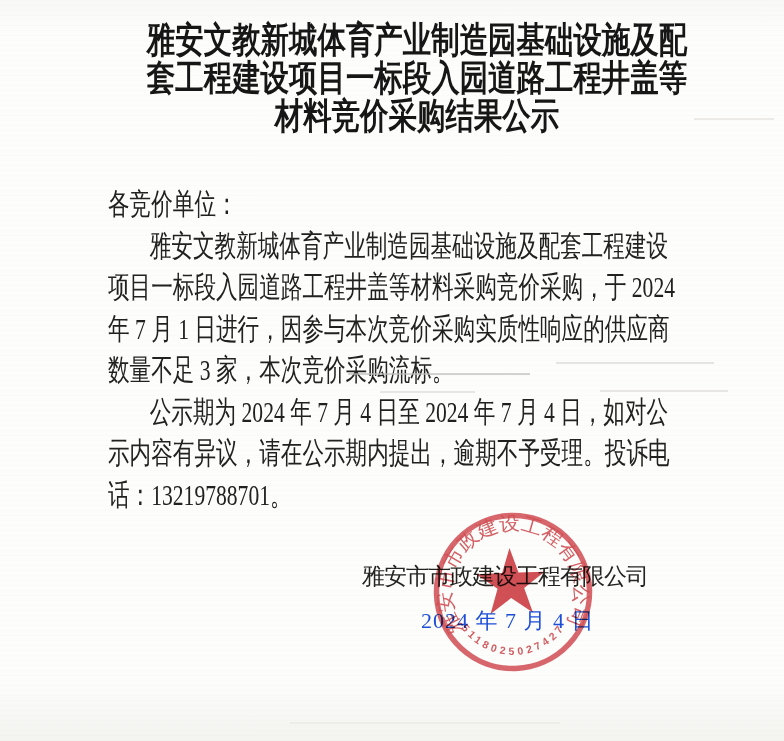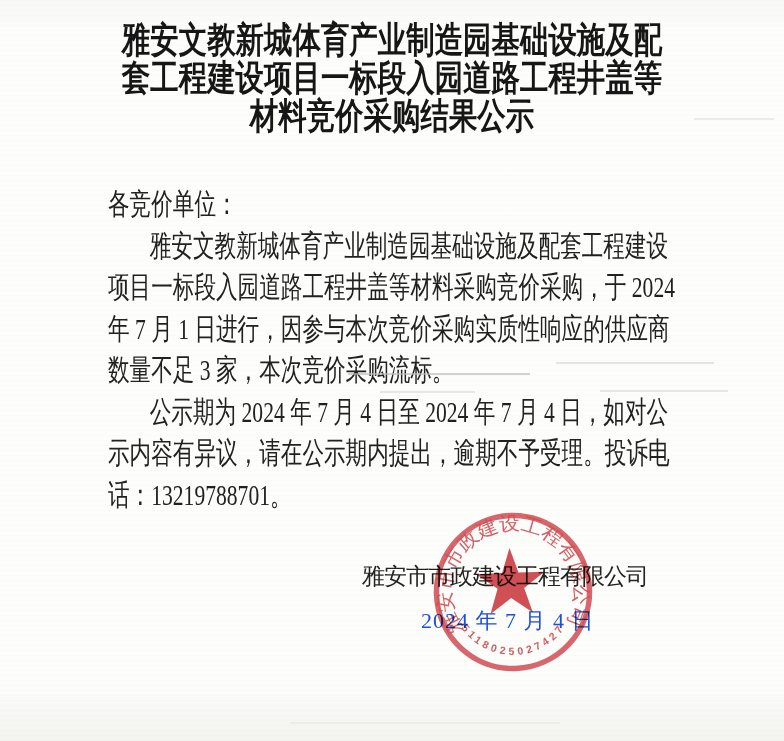--- a/index.html
+++ b/index.html
@@ -9,21 +9,21 @@
     font-family:"Liberation Serif","DejaVu Serif",serif;
   }
   
   .scan-texture{
     position:absolute;inset:0;pointer-events:none;
     background:
       repeating-linear-gradient(180deg, rgba(120,120,115,0.018) 0 1px, transparent 1px 5px),
       linear-gradient(180deg, rgba(235,235,230,0.25) 0 6px, transparent 30px),
       linear-gradient(0deg, rgba(228,228,222,0.35) 0 10px, transparent 60px);
   }
-  .title-block{position:absolute;left:0;top:21px;width:684px;text-align:center;}
+  .title-block{position:absolute;left:0;top:21px;width:684px;text-align:center;padding-left:25px;}
   .title-line{
     display:block;width:784px;height:38px;line-height:38px;
     font-family:"Liberation Sans","DejaVu Sans",sans-serif;
     font-weight:bold;font-size:36px;color:#161616;
     transform:scaleX(0.79);transform-origin:50% 50%;
     white-space:nowrap;
   }
   .body-block{position:absolute;left:108px;top:183px;}
   .body-line{
     display:block;height:41.5px;line-height:41.5px;

